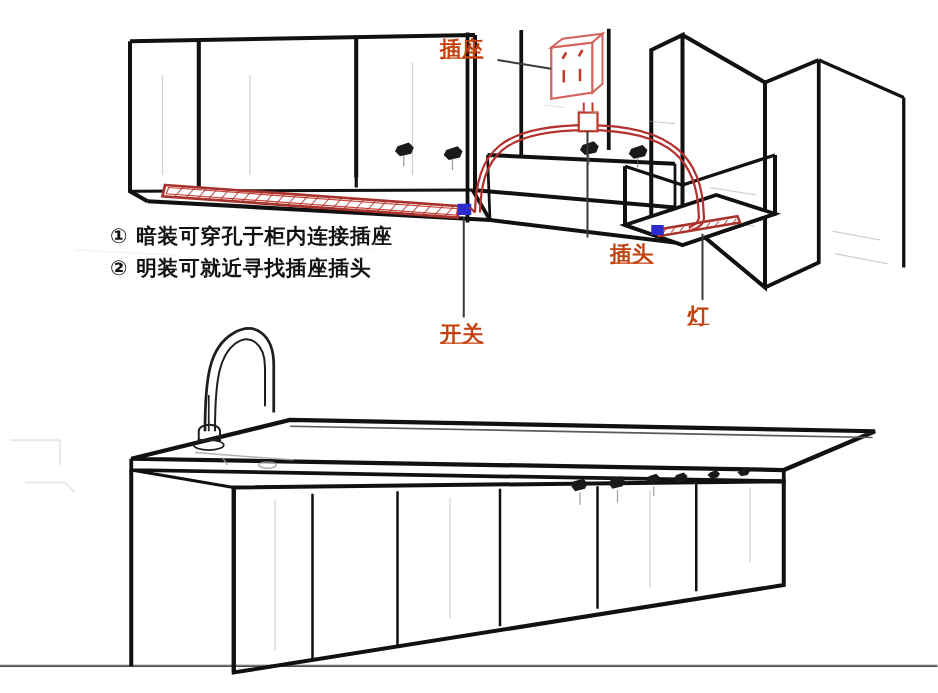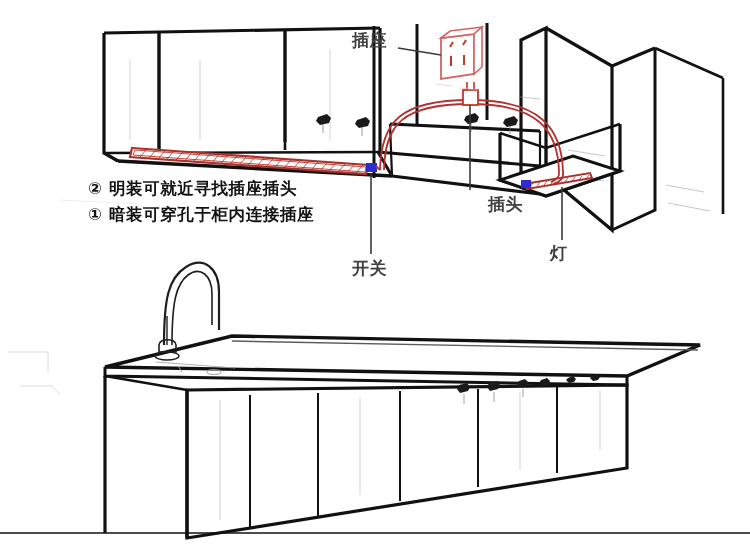--- a/index.html
+++ b/index.html
@@ -20,24 +20,25 @@
   #scene {
     position: absolute;
     left: 0;
     top: 0;
     width: 750px;
     height: 554px;
   }
   .label {
     position: absolute;
     font-family: "DejaVu Sans", "Liberation Sans", sans-serif;
-    color: #404040;
+    color: #c2410c;
     white-space: nowrap;
     line-height: 1.25;
     font-weight: 700;
+    text-decoration: underline;
   }
   .label-callout {
     font-size: 17px;
     letter-spacing: 0.5px;
   }
   .note-block {
     position: absolute;
     left: 88px;
     top: 176px;
     font-size: 16.5px;
@@ -298,17 +299,17 @@
 
   <div class="label label-callout" style="left:352px; top:30px;">插座</div>
 
   <div class="label label-callout" style="left:452px; top:194px;margin-left:36px;">插头</div>
 
   <div class="label label-callout" style="left:352px; top:258px;">开关</div>
 
   <div class="label label-callout" style="left:550px; top:243px;">灯</div>
 
   <div class="note-block">
+    <div class="note-line">① 暗装可穿孔于柜内连接插座</div>
     <div class="note-line">② 明装可就近寻找插座插头</div>
-    <div class="note-line">① 暗装可穿孔于柜内连接插座</div>
   </div>
 
 </div>
 
 </body></html>

